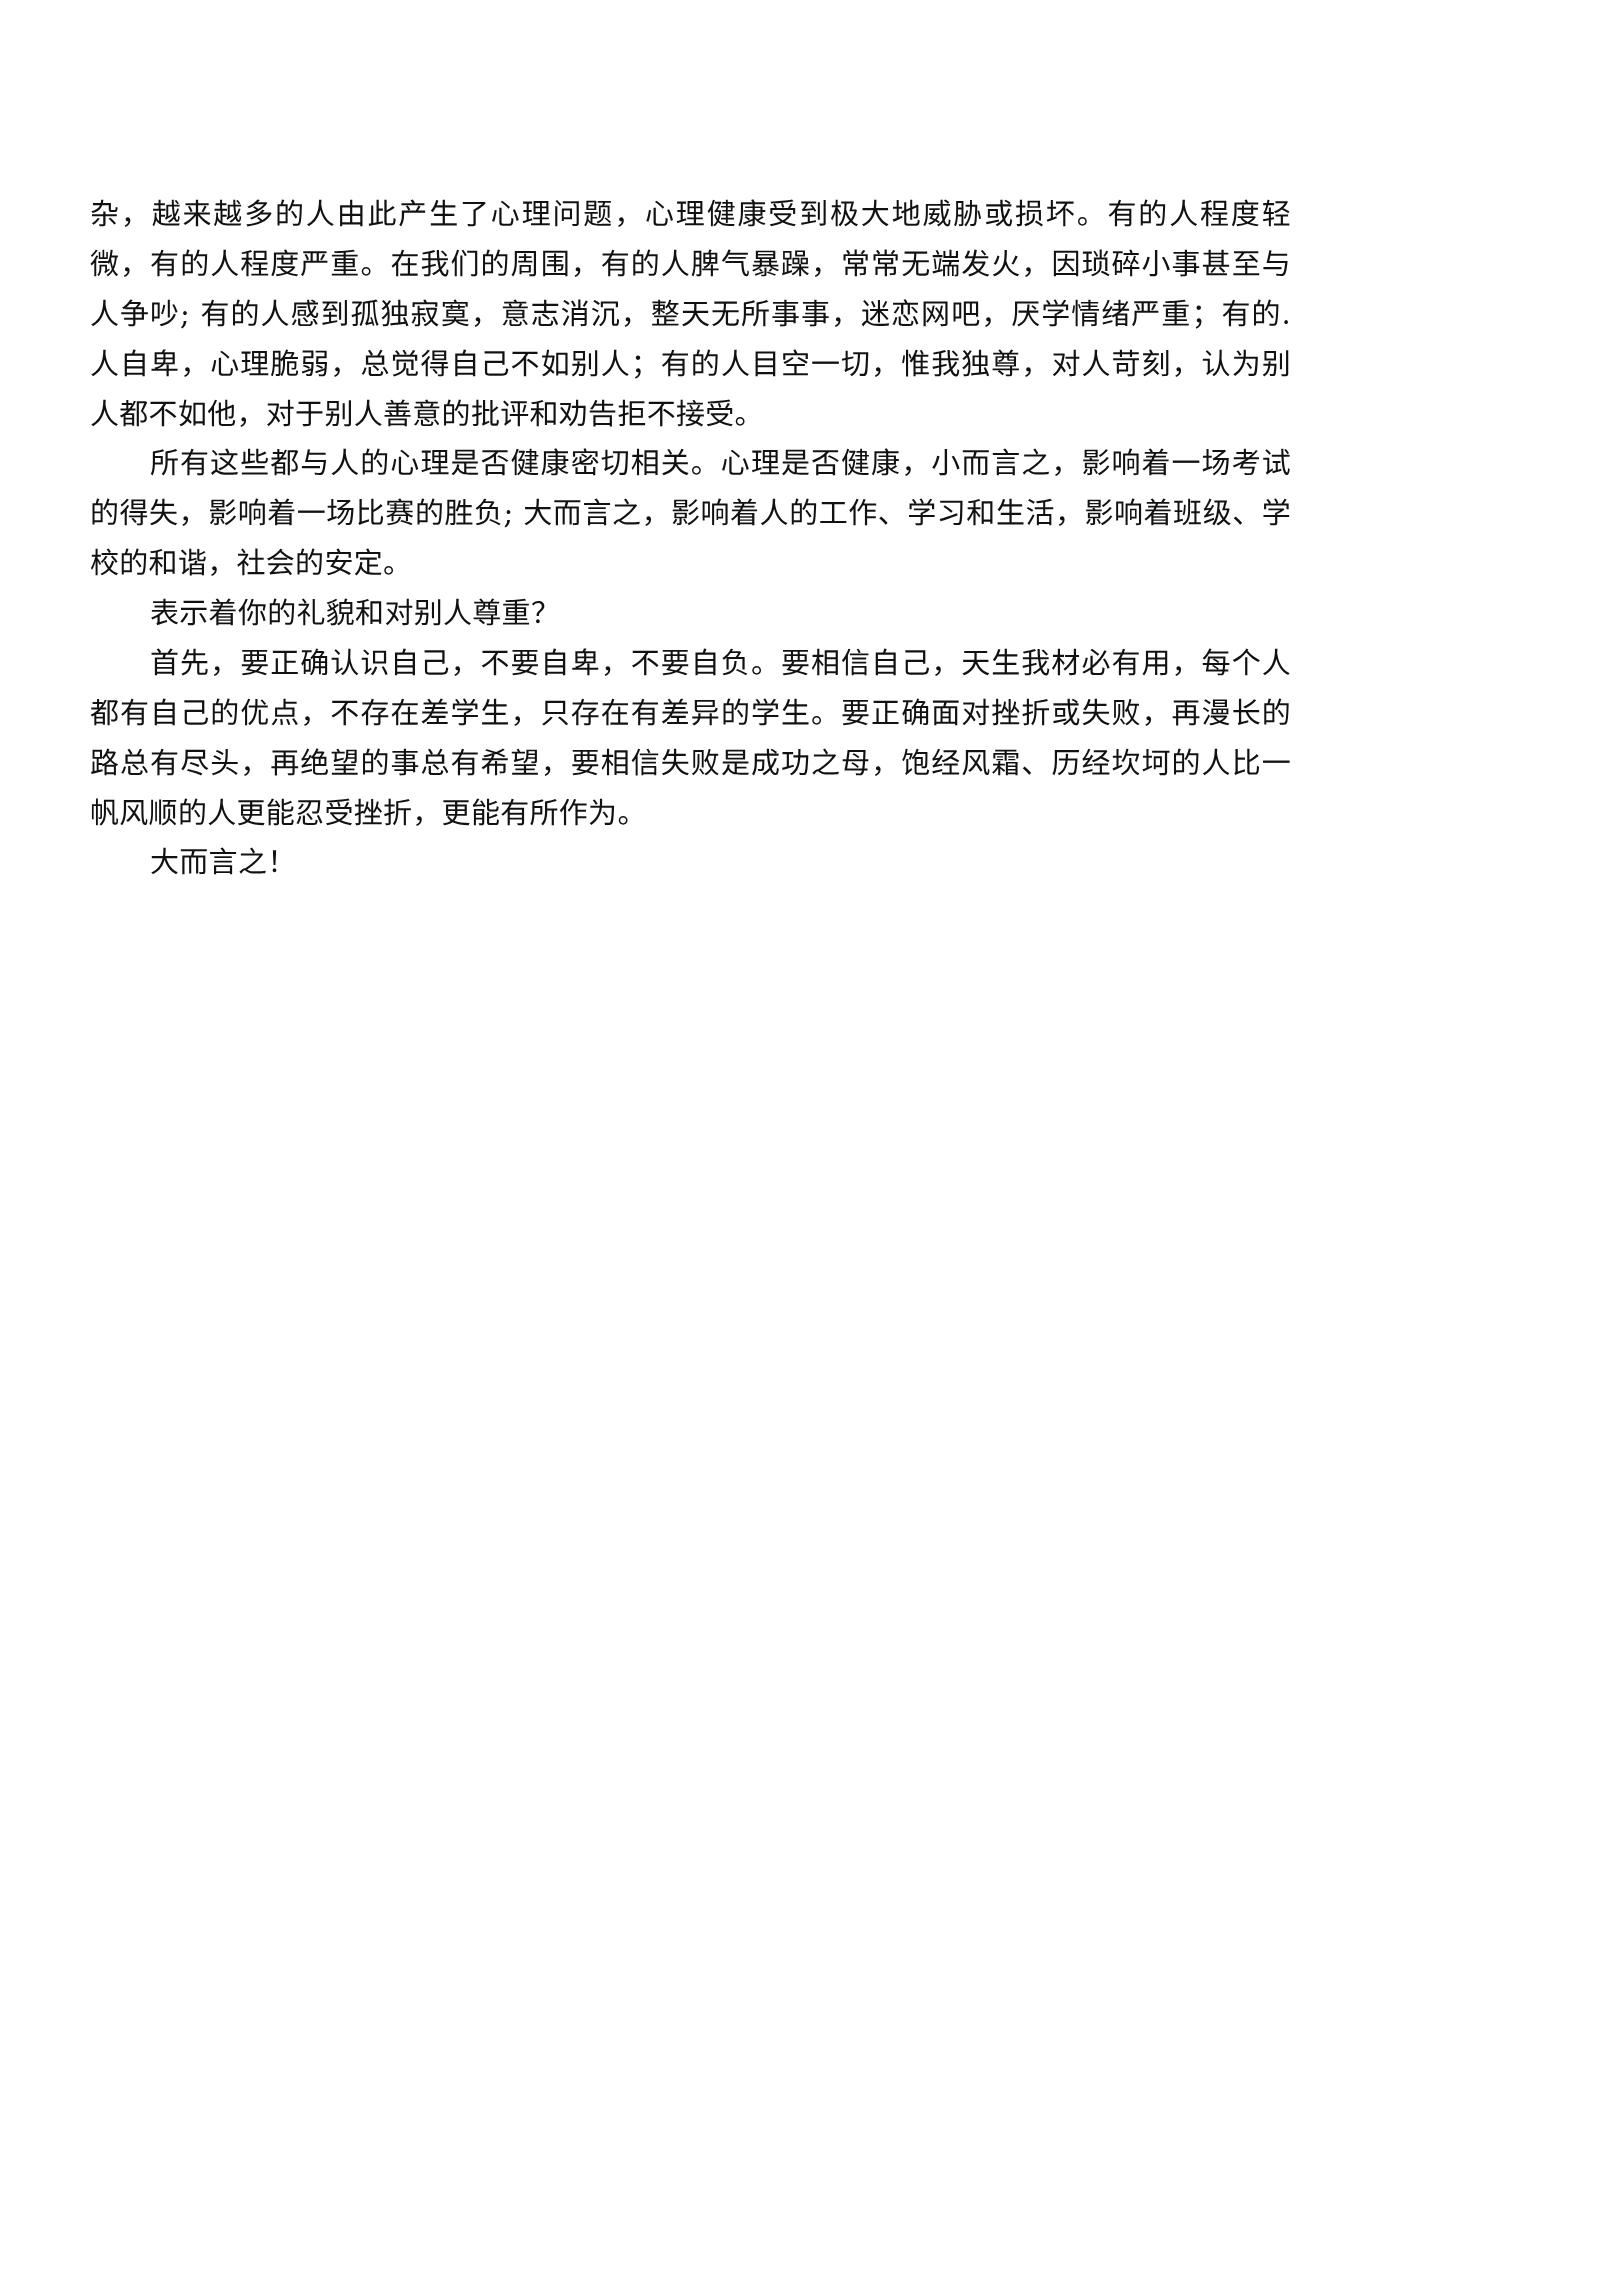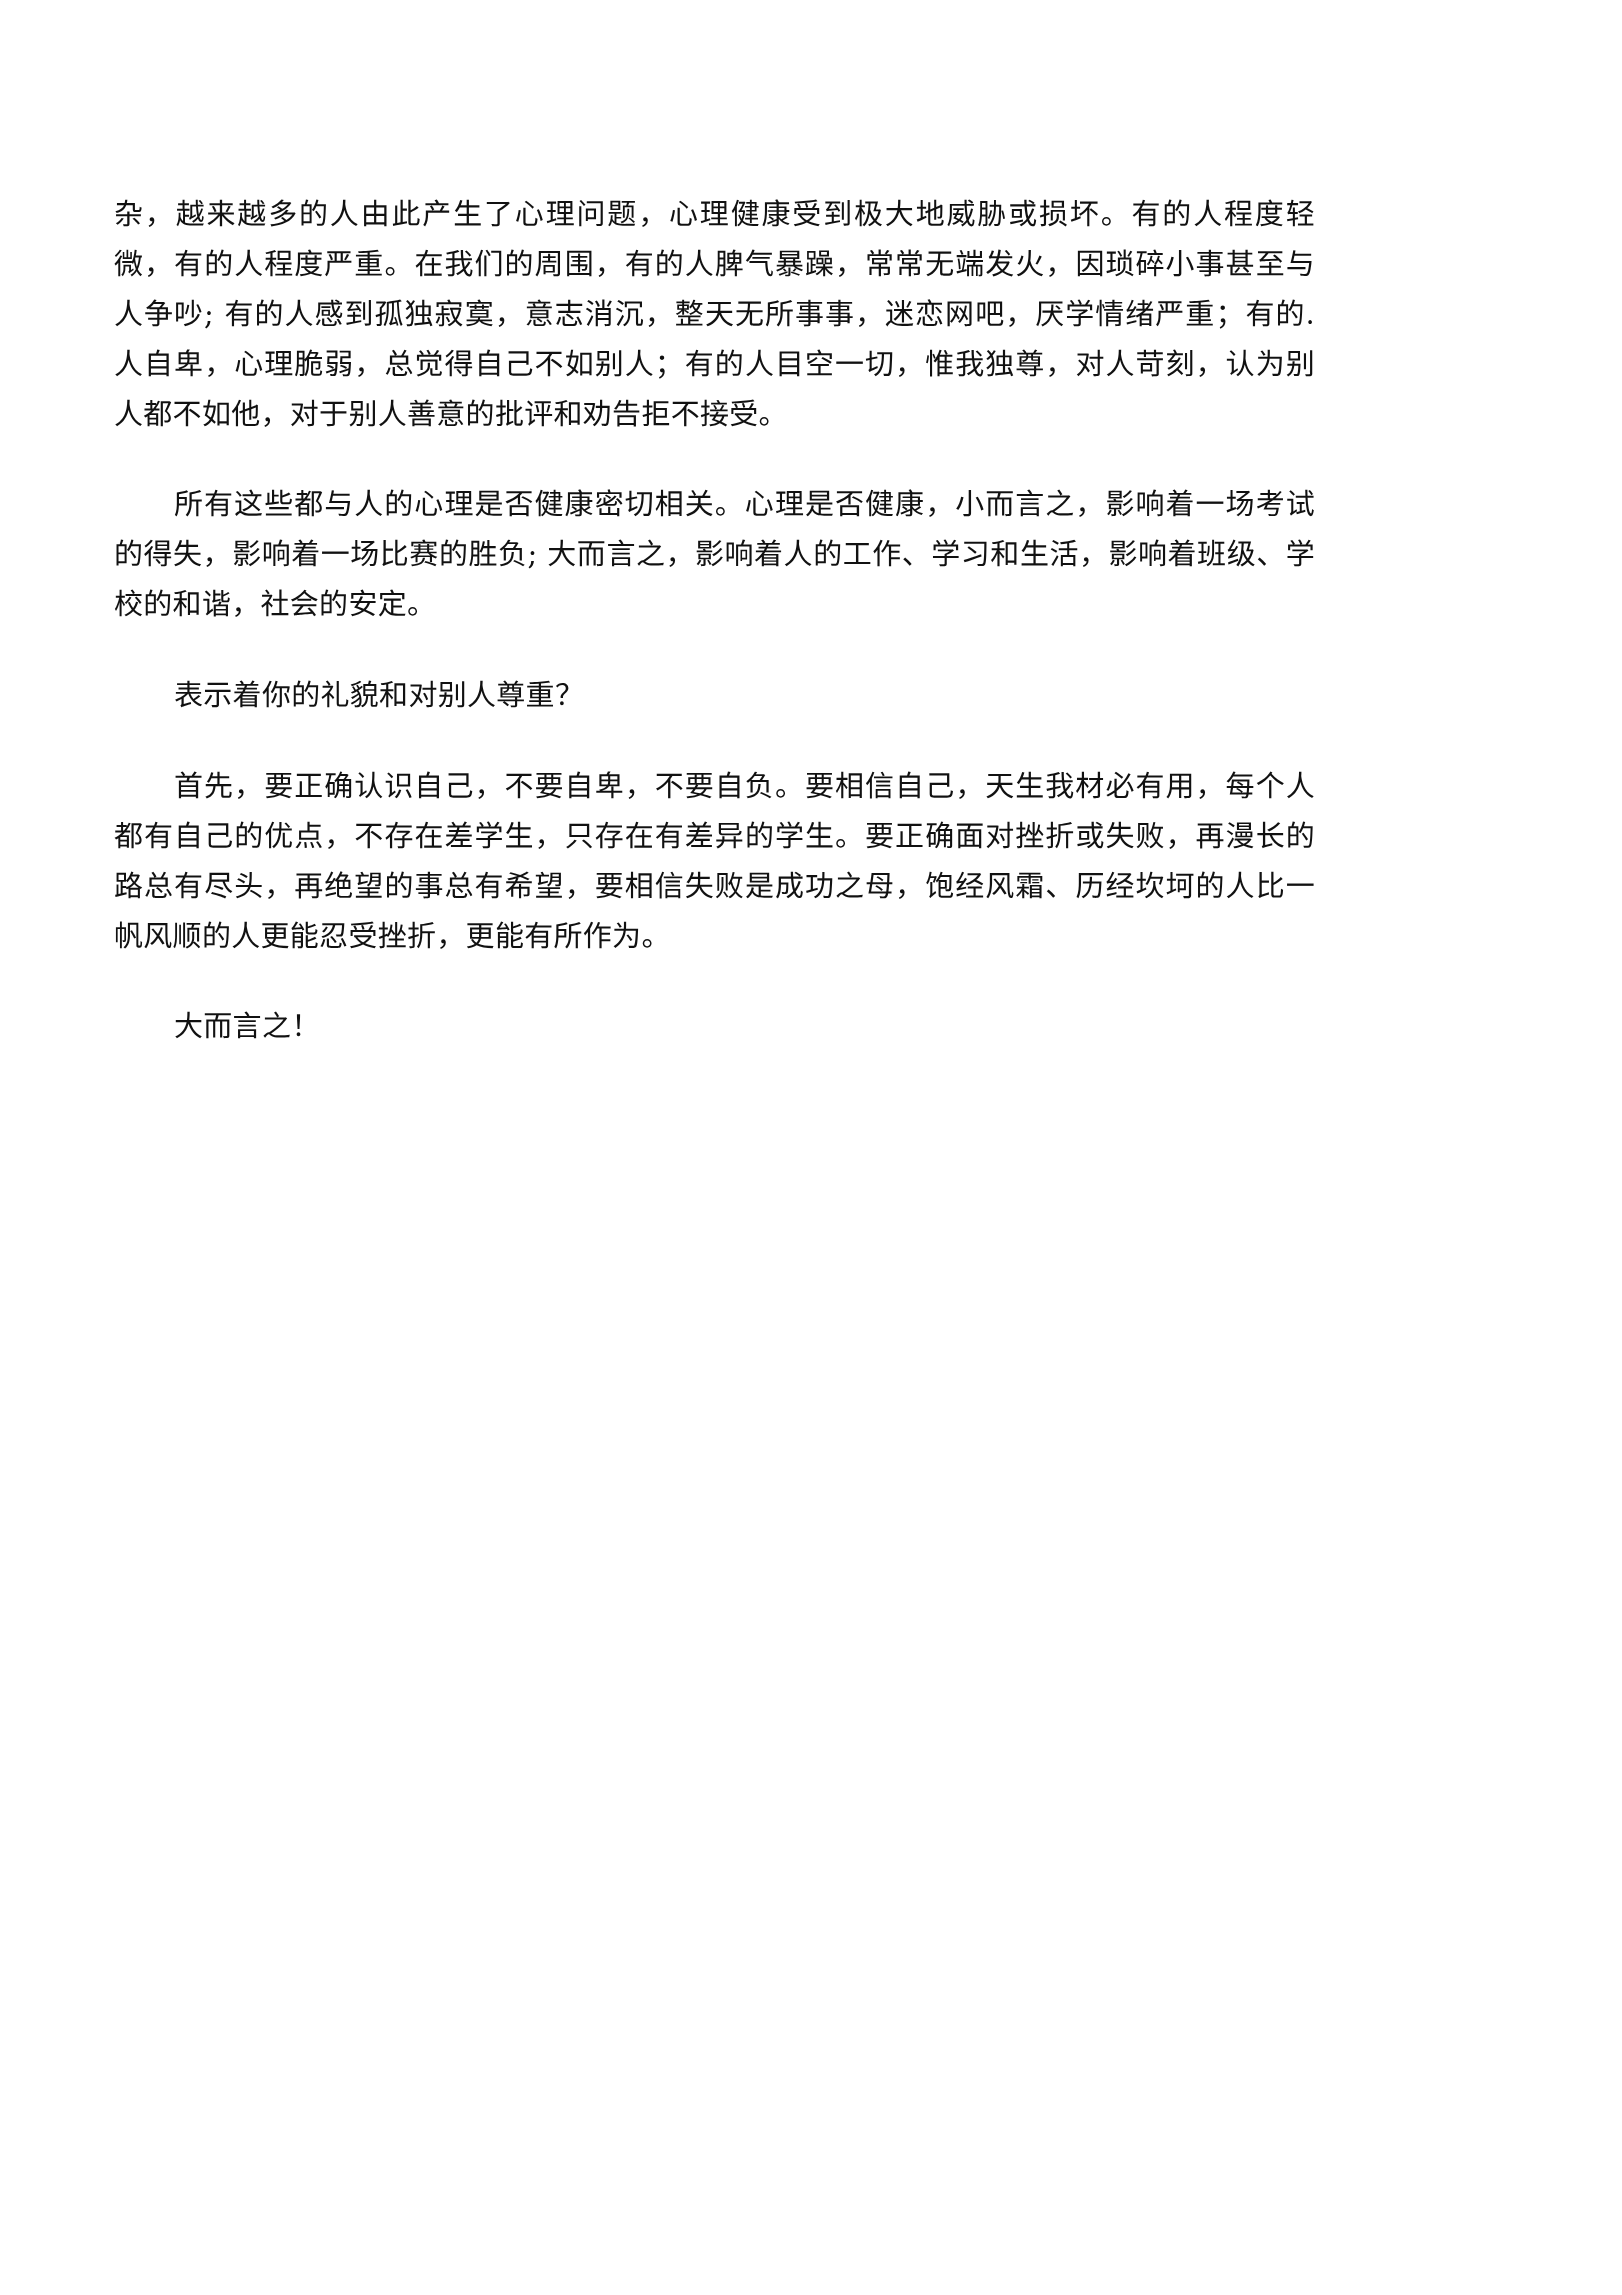--- a/index.html
+++ b/index.html
@@ -13,38 +13,37 @@
     height: 2295px;
     font-family: "DejaVu Serif", "Liberation Serif", serif;
     color: #000000;
     -webkit-font-smoothing: antialiased;
   }
   .page {
     position: relative;
     width: 1560px;
     height: 2295px;
     box-sizing: border-box;
-    padding: 190px 196px 0 114px;
+    padding: 190px 196px 0 90px;
     background: #ffffff;
   }
   .doc-body {
     width: 1201px;
   }
   p.para {
     margin: 0 0 0 0;
     font-size: 29px;
     line-height: 1.72;
     text-align: justify;
     text-justify: inter-ideograph;
     letter-spacing: 0.3px;
     color: #111111;
   }
   p.indent {
     text-indent: 60px;
-    margin-top: 41px;
   }
   p.cont {
     text-indent: 0;
   }
 </style>
 </head>
 <body>
 
 <div class="page">
   <div class="doc-body">

